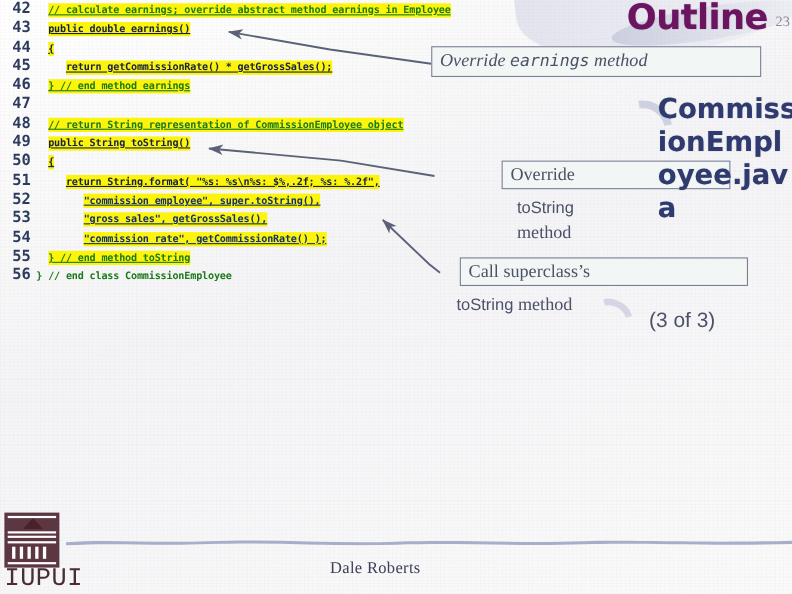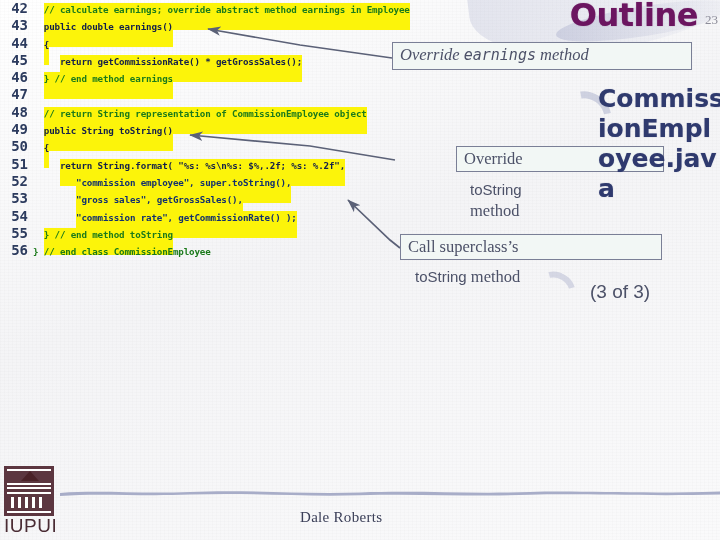--- a/index.html
+++ b/index.html
@@ -114,22 +114,23 @@
     font-weight: bold;
   }
   .code-txt {
     display: inline;
     margin-left: 5px;
     font-weight: bold;
     letter-spacing: -0.15px;
   }
   .hl {
     background: #fcf40a;
-    padding: 1px 0 15px 0;
+    padding: 1px 0 1px 0;
     box-decoration-break: clone;
+    text-decoration: underline;
     -webkit-box-decoration-break: clone;
   }
   .cmt  { color: #1b7a1b; }
   .kw   { color: #13204a; }
   .str  { color: #12306e; }
   .plain{ color: #13204a; }
 
   
   .callout {
     position: absolute;
@@ -161,21 +162,21 @@
   }
   .callout-overflow .mono {
     font-family: Liberation Sans, sans-serif;
     font-size: 15px;
   }
 
   #callout-1      { left: 392px; top: 42px;  width: 300px; height: 28px; font-style: italic; }
   #callout-1-of   { left: 408px; top: 76px;  width: 300px; text-align: left; }
   #callout-2      { left: 456px; top: 146px; width: 208px; height: 26px; }
   #callout-2-of   { left: 470px; top: 179px; }
-  #callout-3      { left: 400px; top: 234px; width: 262px; height: 26px; }
+  #callout-3      { left: 418px; top: 234px; width: 262px; height: 26px; }
   #callout-3-of   { left: 415px; top: 266px; }
 
   #slide-count {
     position: absolute;
     left: 590px;
     top: 281px;
     font-family: Liberation Sans, sans-serif;
     font-size: 19px;
     color: #4c5168;
     z-index: 6;
@@ -235,22 +236,22 @@
     z-index: 4;
   }
   #logo-mark {
     width: 50px;
     height: 50px;
     background: #5c3640;
     position: relative;
     overflow: hidden;
   }
   #logo-text {
-    font-family: Liberation Sans, sans-serif;
-    font-size: 19px;
+    font-family: Liberation Mono, monospace;
+    font-size: 23px;
     font-weight: normal;
     letter-spacing: 0.5px;
     color: #4a2c34;
     margin-top: 1px;
     line-height: 18px;
   }
   .lg-stripe {
     position: absolute;
     background: #ffffff;
     left: 3px;

